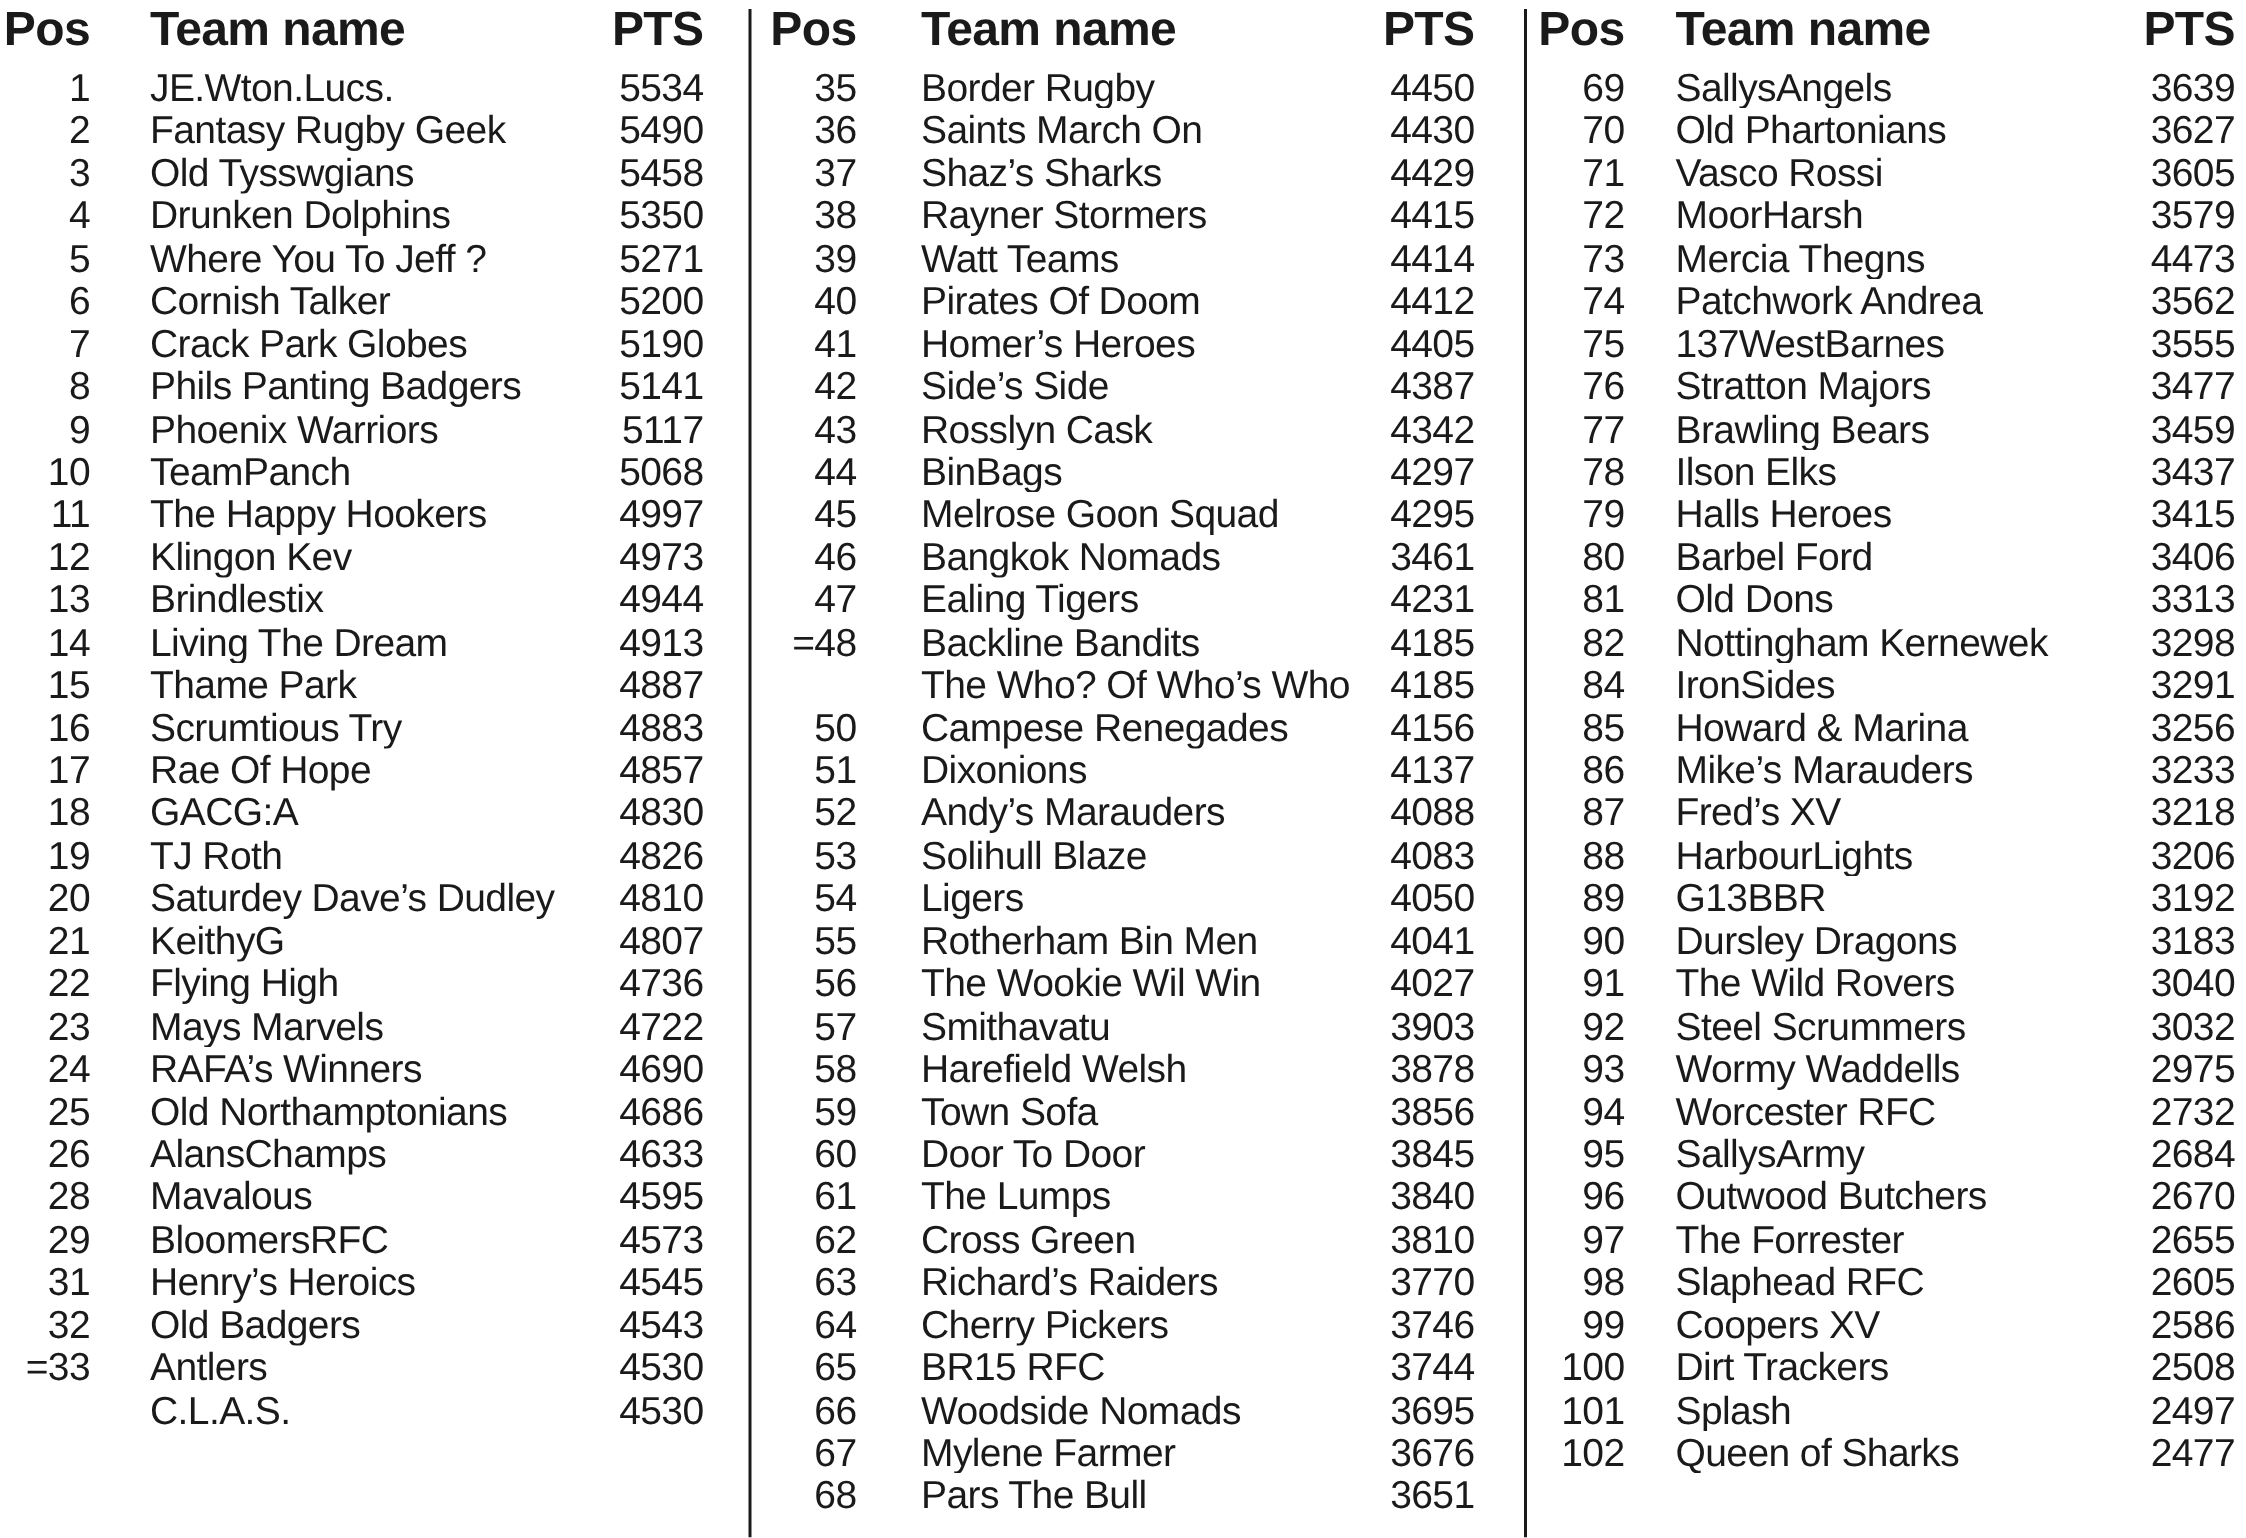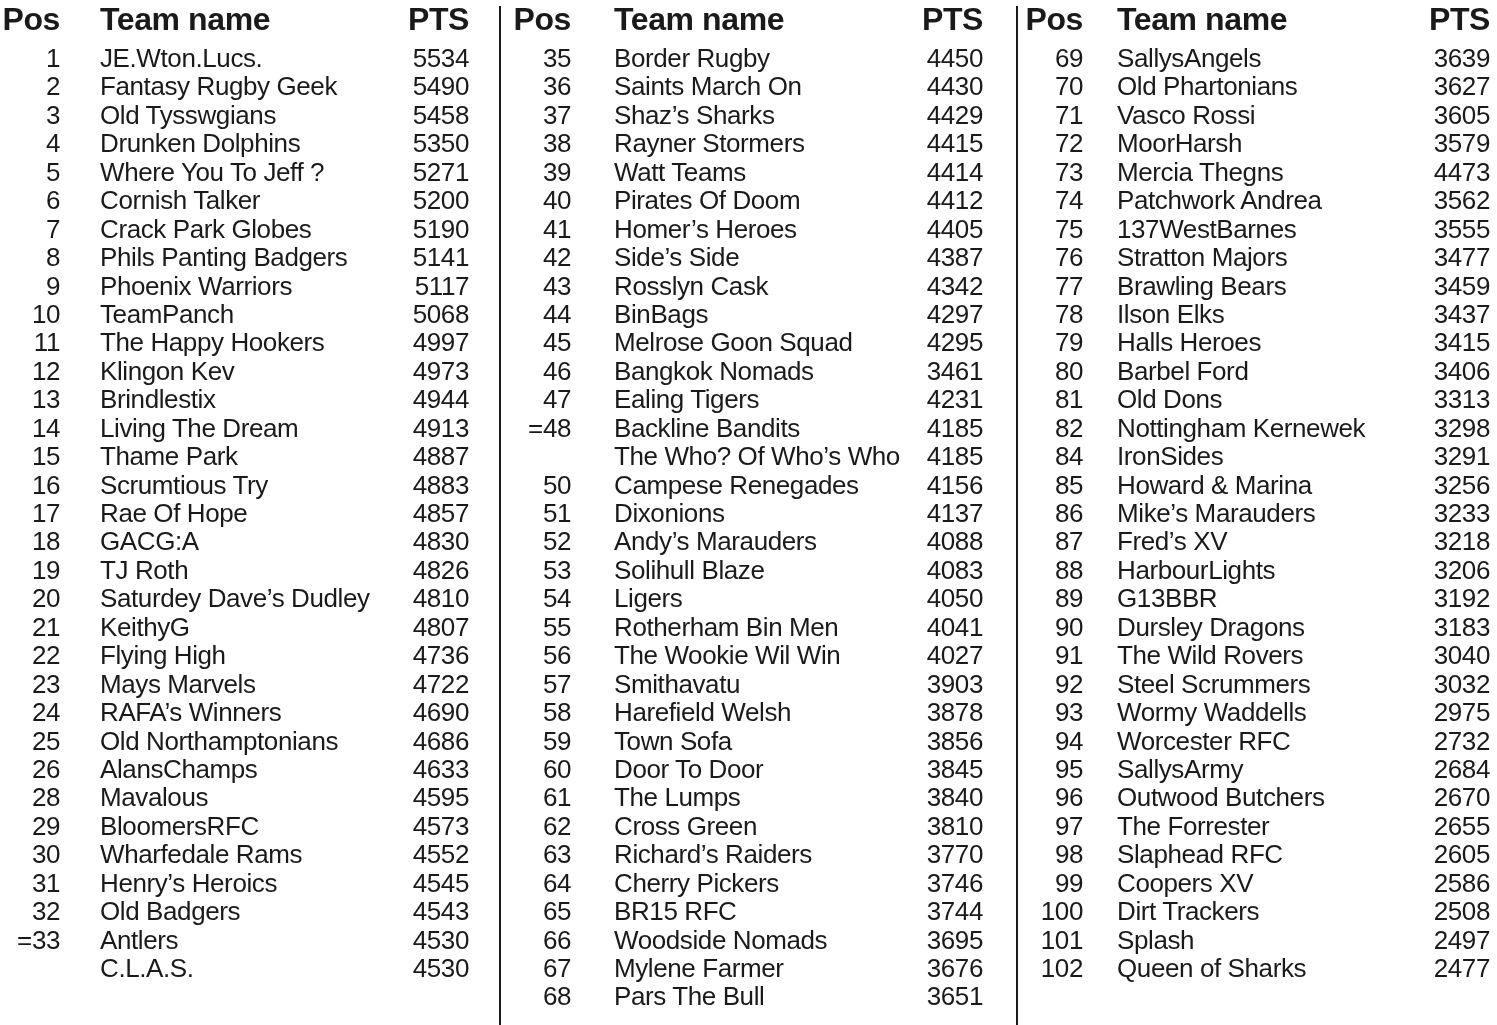--- a/index.html
+++ b/index.html
@@ -190,25 +190,20 @@
           <span class="cell pos">28</span>
           <span class="cell team">Mavalous</span>
           <span class="cell pts">4595</span>
         </div>
         <div class="row">
           <span class="cell pos">29</span>
           <span class="cell team">BloomersRFC</span>
           <span class="cell pts">4573</span>
         </div>
         <div class="row">
-          <span class="cell pos">30</span>
-          <span class="cell team">Wharfedale Rams</span>
-          <span class="cell pts">4552</span>
-        </div>
-        <div class="row">
           <span class="cell pos">31</span>
           <span class="cell team">Henry’s Heroics</span>
           <span class="cell pts">4545</span>
         </div>
         <div class="row">
           <span class="cell pos">32</span>
           <span class="cell team">Old Badgers</span>
           <span class="cell pts">4543</span>
         </div>
         <div class="row">

